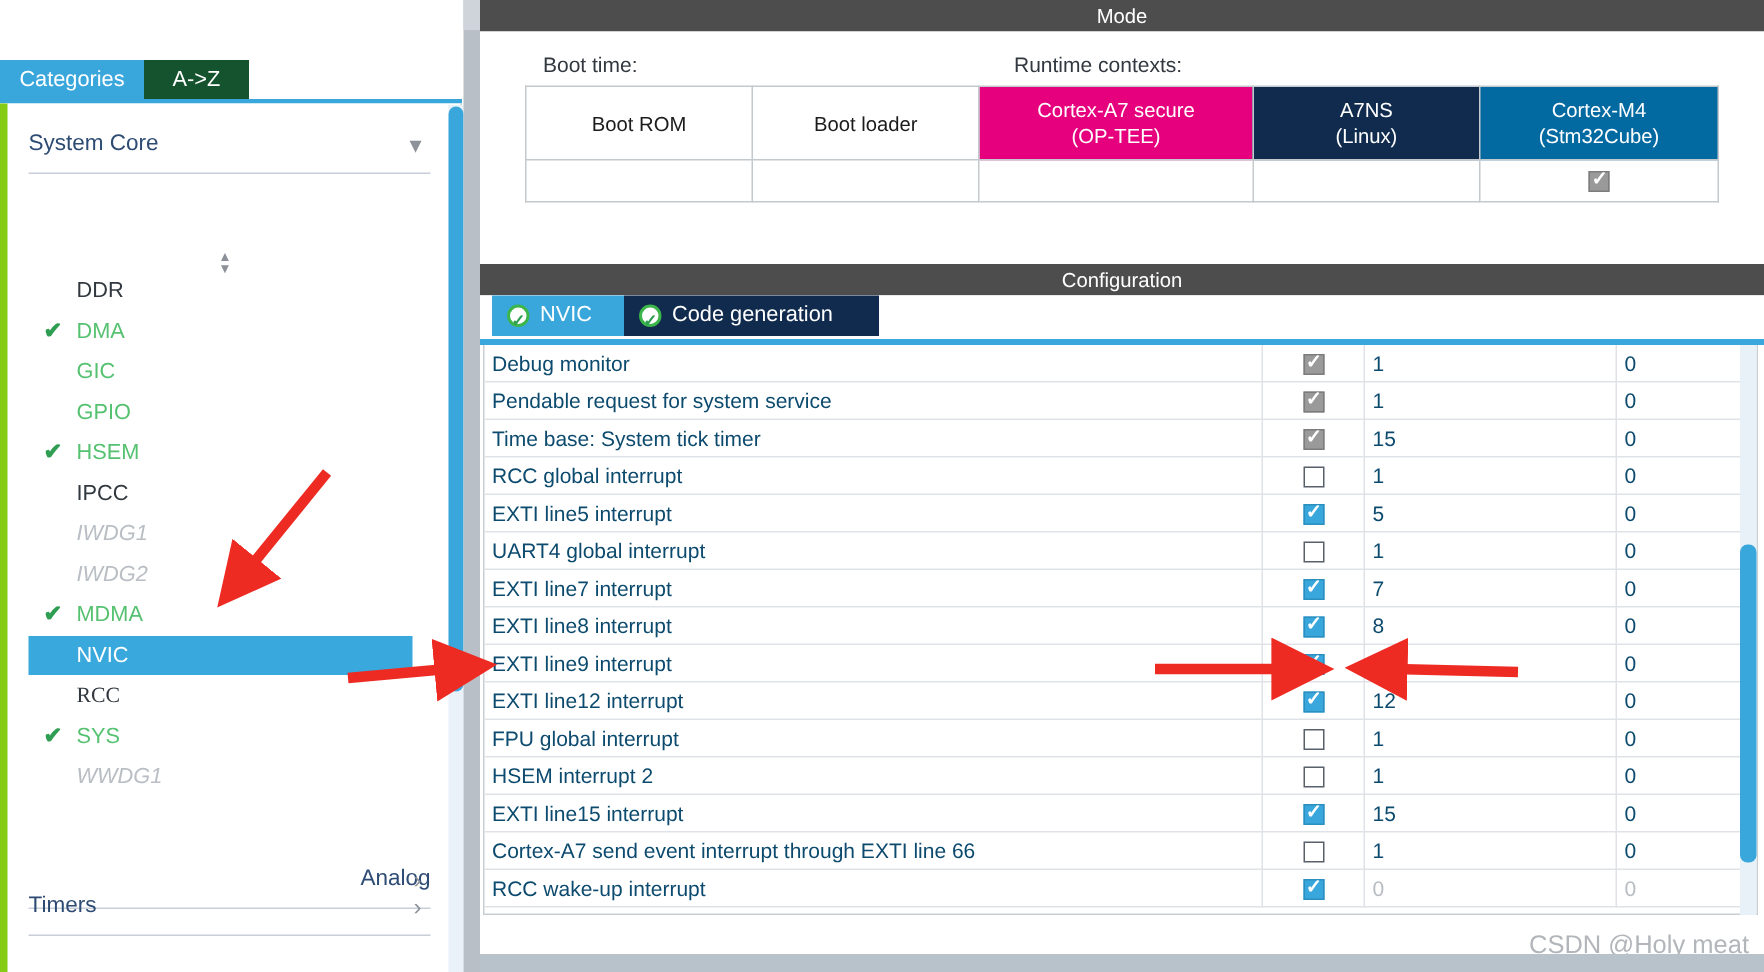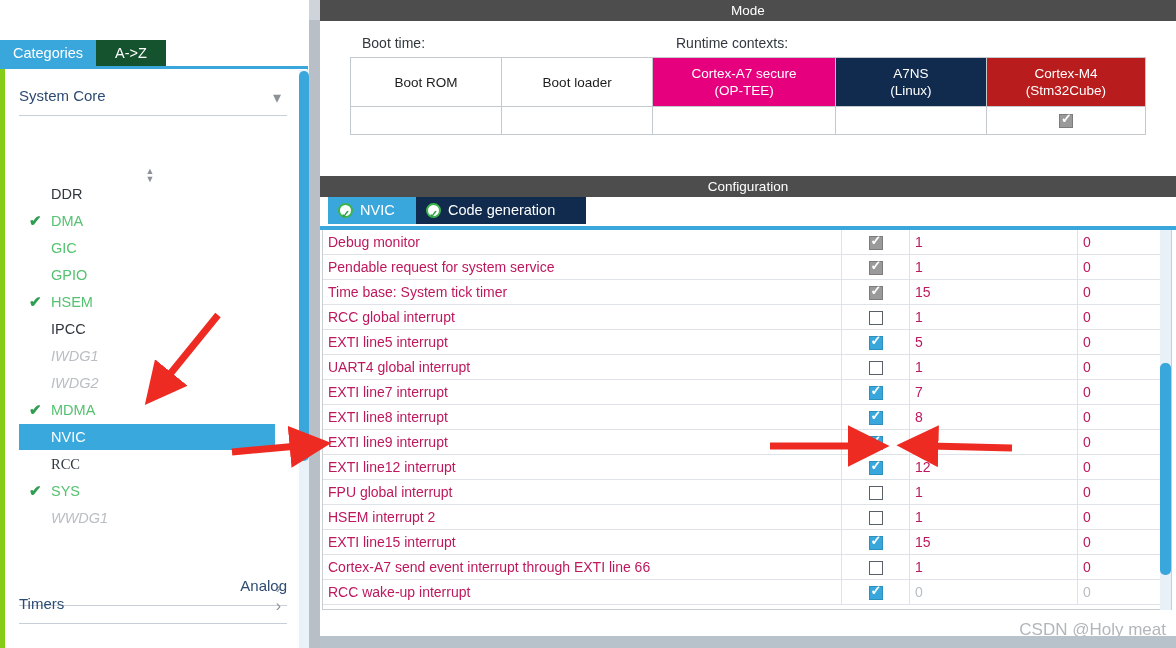--- a/index.html
+++ b/index.html
@@ -186,21 +186,21 @@
     font-size: 13.5px;
     text-align: center;
     vertical-align: middle;
     padding: 0;
   }
   #mode-table tr.head td { height: 48px; line-height: 17px; }
   #mode-table tr.body td { height: 27px; }
   .mt-plain { background: #ffffff; color: #1c1c1c; }
   .mt-pink  { background: #e6007e; color: #ffffff; }
   .mt-navy  { background: #102b4e; color: #ffffff; }
-  .mt-blue  { background: #b91c1c; color: #ffffff; }
+  .mt-blue  { background: #0369a1; color: #ffffff; }
 
   .cb {
     display: inline-block;
     width: 14px; height: 14px;
     box-sizing: border-box;
     vertical-align: middle;
     position: relative;
     cursor: pointer;
   }
   .cb-disabled {
@@ -282,21 +282,21 @@
   #irq-table {
     width: 838px;
     border-collapse: collapse;
     table-layout: fixed;
   }
   #irq-table td {
     height: 24px;
     border-bottom: 1px solid #dfe3e7;
     border-right: 1px solid #dfe3e7;
     font-size: 14px;
-    color: #be185d;
+    color: #0c4a6e;
     padding: 0 0 0 5px;
     white-space: nowrap;
     overflow: hidden;
   }
   #irq-table td.c-check {
     text-align: center;
     padding: 0;
   }
   #irq-table td.dim { color: #b8bdc3; }
   #irq-table td.last { border-right: none; }

